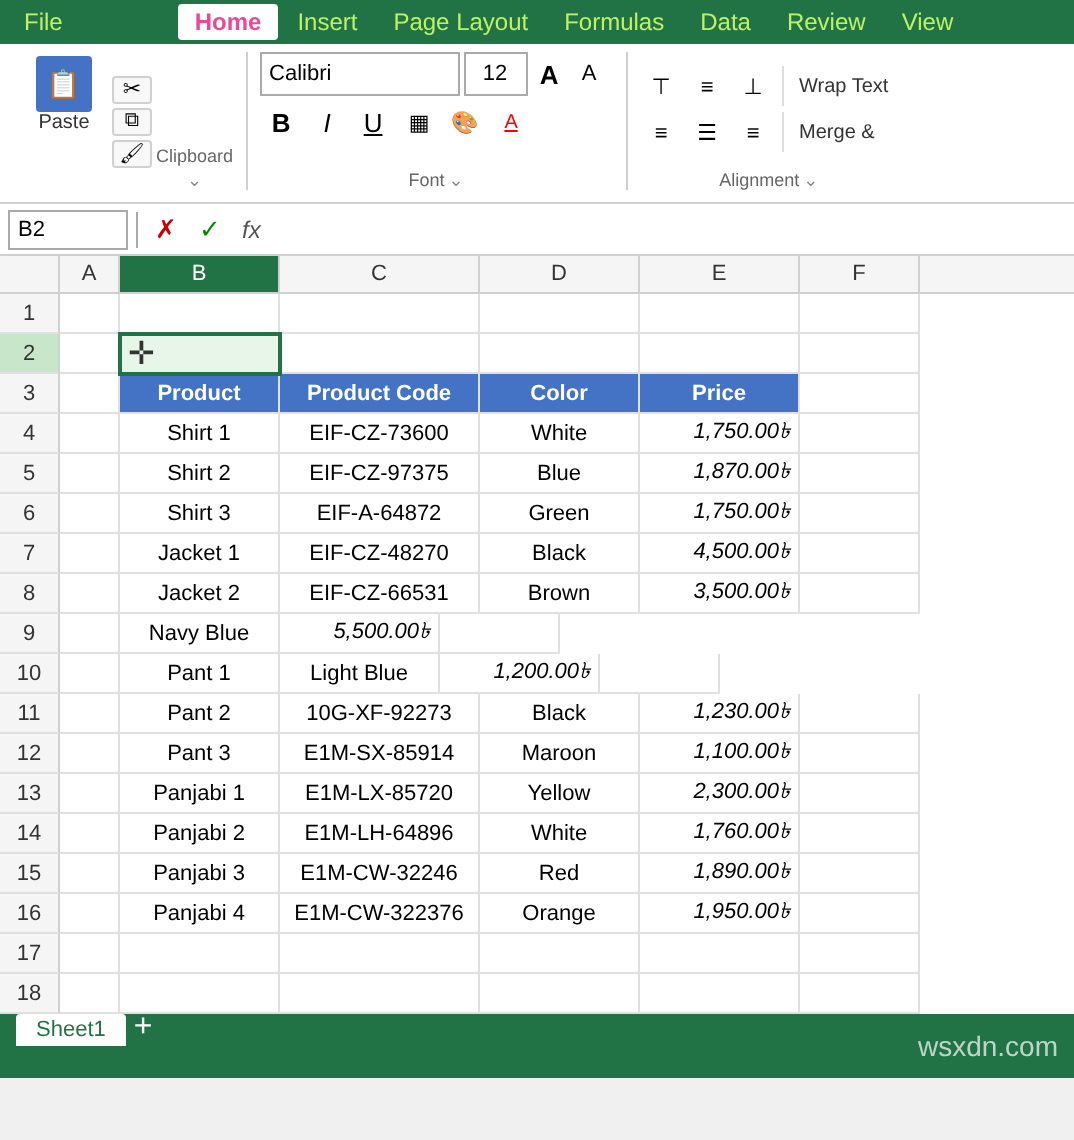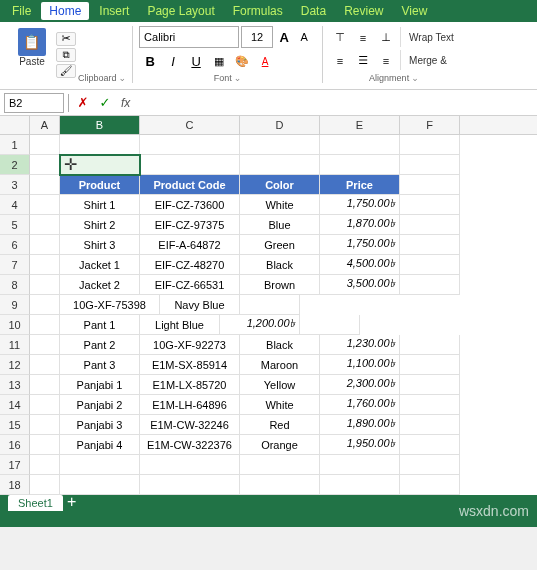--- a/index.html
+++ b/index.html
@@ -2,21 +2,21 @@
 <html><head>
   <meta charset="utf-8">
   <style>
     * { margin: 0; padding: 0; box-sizing: border-box; }
     body { font-family: 'Segoe UI', Arial, sans-serif; font-size: 12px; background: #f0f0f0; width: 537px; height: 570px; overflow: hidden; }
 
     
     .menu-bar { background: #217346; height: 22px; display: flex; align-items: center; padding: 0 4px; gap: 2px; }
     .menu-item { color: #bef264; font-size: 12px; padding: 2px 8px; cursor: pointer; border-radius: 2px; }
     .menu-item:hover, .menu-item.active { background: #185c37; }
-    .menu-item.active { background: white; color: #1d4ed8; font-weight: normal; }
+    .menu-item.active { background: white; color: #ec4899; font-weight: bold; margin-left: 48px; }
 
     
     .ribbon { background: white; border-bottom: 1px solid #d0d0d0; padding: 4px 6px 6px; }
 
     .paste-btn { display: flex; flex-direction: column; align-items: center; font-size: 10px; color: #333; cursor: pointer; padding: 2px 6px; }
     .paste-icon { width: 28px; height: 28px; background: linear-gradient(135deg, #4472c4 0%, #4472c4 100%); border-radius: 2px; display: flex; align-items: center; justify-content: center; color: white; font-size: 14px; }
     .small-icon-btn { width: 20px; height: 14px; border: 1px solid #d0d0d0; background: #f8f8f8; border-radius: 2px; cursor: pointer; display: flex; align-items: center; justify-content: center; font-size: 9px; }
 
     .font-name-box { width: 100px; height: 22px; border: 1px solid #aaa; padding: 2px 4px; font-size: 11px; }
     .font-size-box { width: 32px; height: 22px; border: 1px solid #aaa; padding: 2px 2px; font-size: 11px; text-align: center; }
@@ -113,28 +113,28 @@
           <div class="paste-icon">📋</div>
           <span style="font-size:10px;color:#333;">Paste</span>
         </div>
       </div>
       <div style="display:flex; flex-direction:column; justify-content:center; gap:2px; margin-left:4px;">
         <div class="small-icon-btn" style="font-size:11px;">✂</div>
         <div class="small-icon-btn" style="font-size:10px;">⧉</div>
         <div class="small-icon-btn" style="font-size:10px;">🖌</div>
       </div>
       <div style="display:flex; flex-direction:column; justify-content:flex-end; margin-left:2px;">
-        <div class="rg-bottom" style="font-size:9px;color:#666;cursor:pointer;">
+        <div class="rg-bottom" style="font-size:9px;color:#666;cursor:pointer;flex-direction:column;">
           <span>Clipboard</span>
           <span class="rg-title-icon">⌄</span>
         </div>
       </div>
     </div>
 
-    <div class="rg" style="min-width:190px;">
+    <div class="rg" style="min-width:190px;gap:12px;">
       <div class="rg-top" style="flex-direction:column; gap:2px; align-items:flex-start;">
         <div style="display:flex; align-items:center; gap:2px;">
           <input class="font-name-box" type="text" value="Calibri" style="">
           <input class="font-size-box" type="text" value="12" style="">
           <button class="size-adjust-btn" style="font-size:13px;font-weight:bold;cursor:pointer;background:none;border:none;">A</button>
           <button class="size-adjust-btn" style="font-size:11px;cursor:pointer;background:none;border:none;">A</button>
         </div>
         <div style="display:flex; align-items:center; gap:1px;">
           <button class="font-btn bold">B</button>
           <button class="font-btn italic">I</button>
@@ -292,22 +292,22 @@
         <div class="grid-row">
           <div class="cell col-a"></div>
           <div class="cell col-b center">Jacket 2</div>
           <div class="cell col-c center">EIF-CZ-66531</div>
           <div class="cell col-d center">Brown</div>
           <div class="cell col-e right italic-val">3,500.00৳</div>
           <div class="cell col-f"></div>
         </div>
         <div class="grid-row">
           <div class="cell col-a"></div>
-          <div class="cell col-c center">10G-XF-75398</div>
           <div class="cell col-d center">Navy Blue</div>
+          <div class="cell col-e right italic-val">5,500.00৳</div>
           <div class="cell col-f"></div>
         </div>
         <div class="grid-row">
           <div class="cell col-a"></div>
           <div class="cell col-b center">Pant 1</div>
           <div class="cell col-d center">Light Blue</div>
           <div class="cell col-e right italic-val">1,200.00৳</div>
           <div class="cell col-f"></div>
         </div>
         <div class="grid-row">

